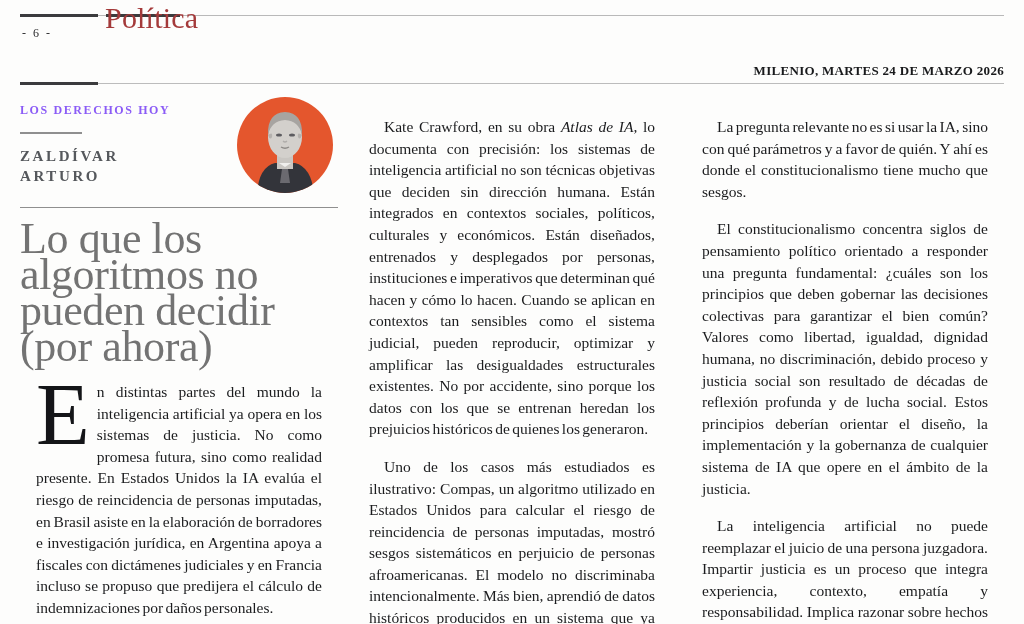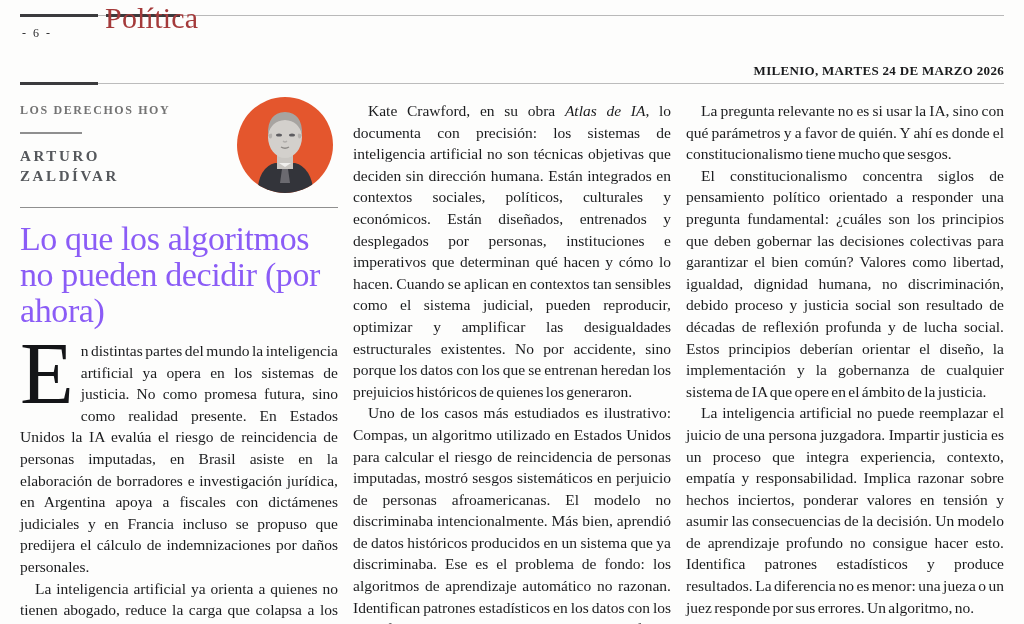--- a/index.html
+++ b/index.html
@@ -30,52 +30,52 @@
   .header-rule .thin{position:absolute;left:0;right:0;top:1px;height:1px;background:#bcbcbc;}
   .header-rule .seg1{position:absolute;left:0;width:78px;top:0;height:3px;background:#3b3b3d;}
 
   
   .columns{
     position:absolute;left:20px;top:100px;width:984px;
     display:flex;gap:15px;
   }
   .col{width:318px;flex:0 0 318px;}
   .body-text p{
-    margin:0;
+    margin:16px;
     font-size:15.5px;line-height:21.6px;
     text-align:justify;
     word-spacing:-1.5px;
     color:#1b1c1e;
   }
   .body-text p.indent{text-indent:15px;}
   .italic{font-style:italic;}
 
   
   .author-block{position:relative;height:107px;}
   .kicker{
-    font-size:12px;font-weight:bold;color:#737373;
+    font-size:12px;font-weight:bold;color:#8b5cf6;
     letter-spacing:1.6px;padding-top:3px;
   }
   .kicker-rule{width:62px;height:2px;background:#8f8f8f;margin-top:14px;}
   .author-name{
     margin-top:12px;
     font-size:15px;font-weight:bold;color:#55585c;
     letter-spacing:2.6px;line-height:20px;
   }
   .portrait{
     position:absolute;right:5px;top:-3px;
     width:96px;height:96px;border-radius:50%;
     background:#e4562d;overflow:hidden;
   }
   .portrait svg{display:block;width:96px;height:96px;}
   .col-rule{height:1px;background:#8f8f8f;border:0;margin:0;}
   .headline{
     margin:13px 0 11px 0;
-    font-size:34px;line-height:36px;
-    letter-spacing:-.4px;color:#8b5cf6;font-weight:normal;
+    font-size:44px;line-height:36px;
+    letter-spacing:-.4px;color:#737373;font-weight:normal;
   }
   .drop-cap{
     float:left;
     font-size:88px;line-height:64px;
     padding:2px 7px 0 0;
     color:#141518;
   }
 </style>
 </head>
 <body>
@@ -95,22 +95,22 @@
       <div class="seg1"></div>
   </div>
 
   <div class="columns">
 
     <div class="col">
       <div class="author-block">
         <div class="kicker">LOS DERECHOS HOY</div>
         <div class="kicker-rule"></div>
         <div class="author-name">
+          <div>ZALDÍVAR</div>
           <div>ARTURO</div>
-          <div>ZALDÍVAR</div>
         </div>
         <div class="portrait">
           <svg viewBox="0 0 96 96">
 
             <path d="M20 96 Q22 70 38 66 L58 66 Q74 70 77 96 Z" fill="#33343a"></path>
             <path d="M40 58 h16 v14 h-16 z" fill="#c9c6c2"></path>
             <path d="M48 70 L42 66 h12 Z" fill="#f0efed"></path>
             <path d="M45 72 h6 l2 14 h-10 Z" fill="#6b6a70"></path>
             <ellipse cx="48" cy="40" rx="17" ry="21" fill="#d3d0cc"></ellipse>
             <path d="M31 38 Q30 16 48 15 Q66 16 65 38 Q62 24 48 23 Q34 24 31 38 Z" fill="#a7a4a1"></path>

